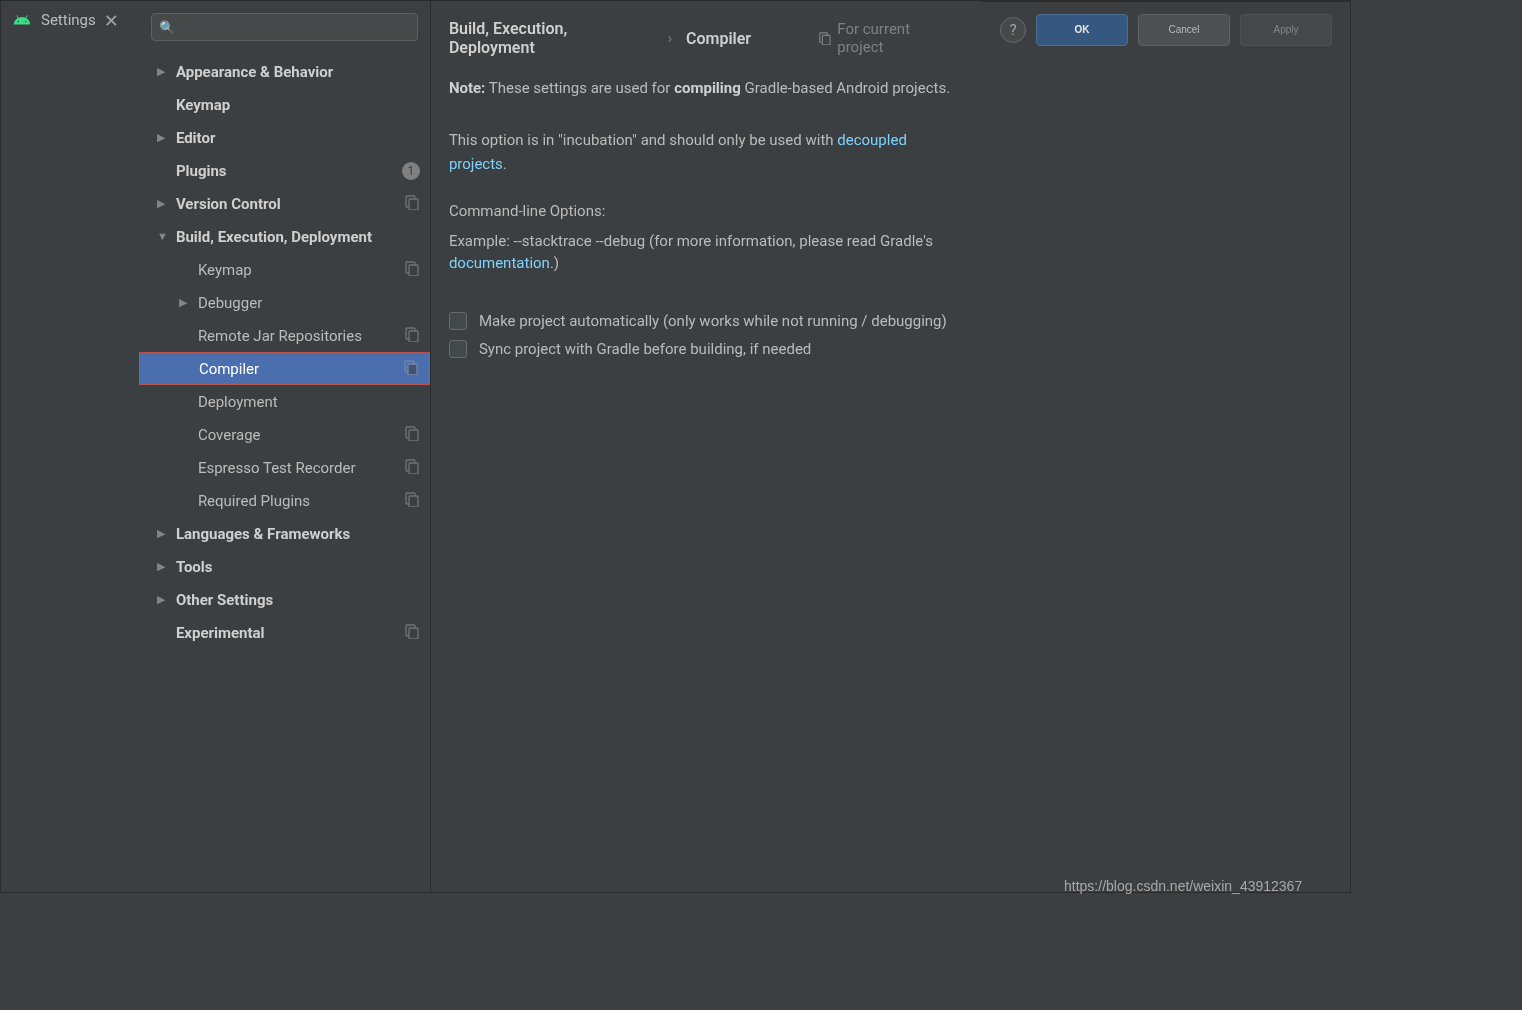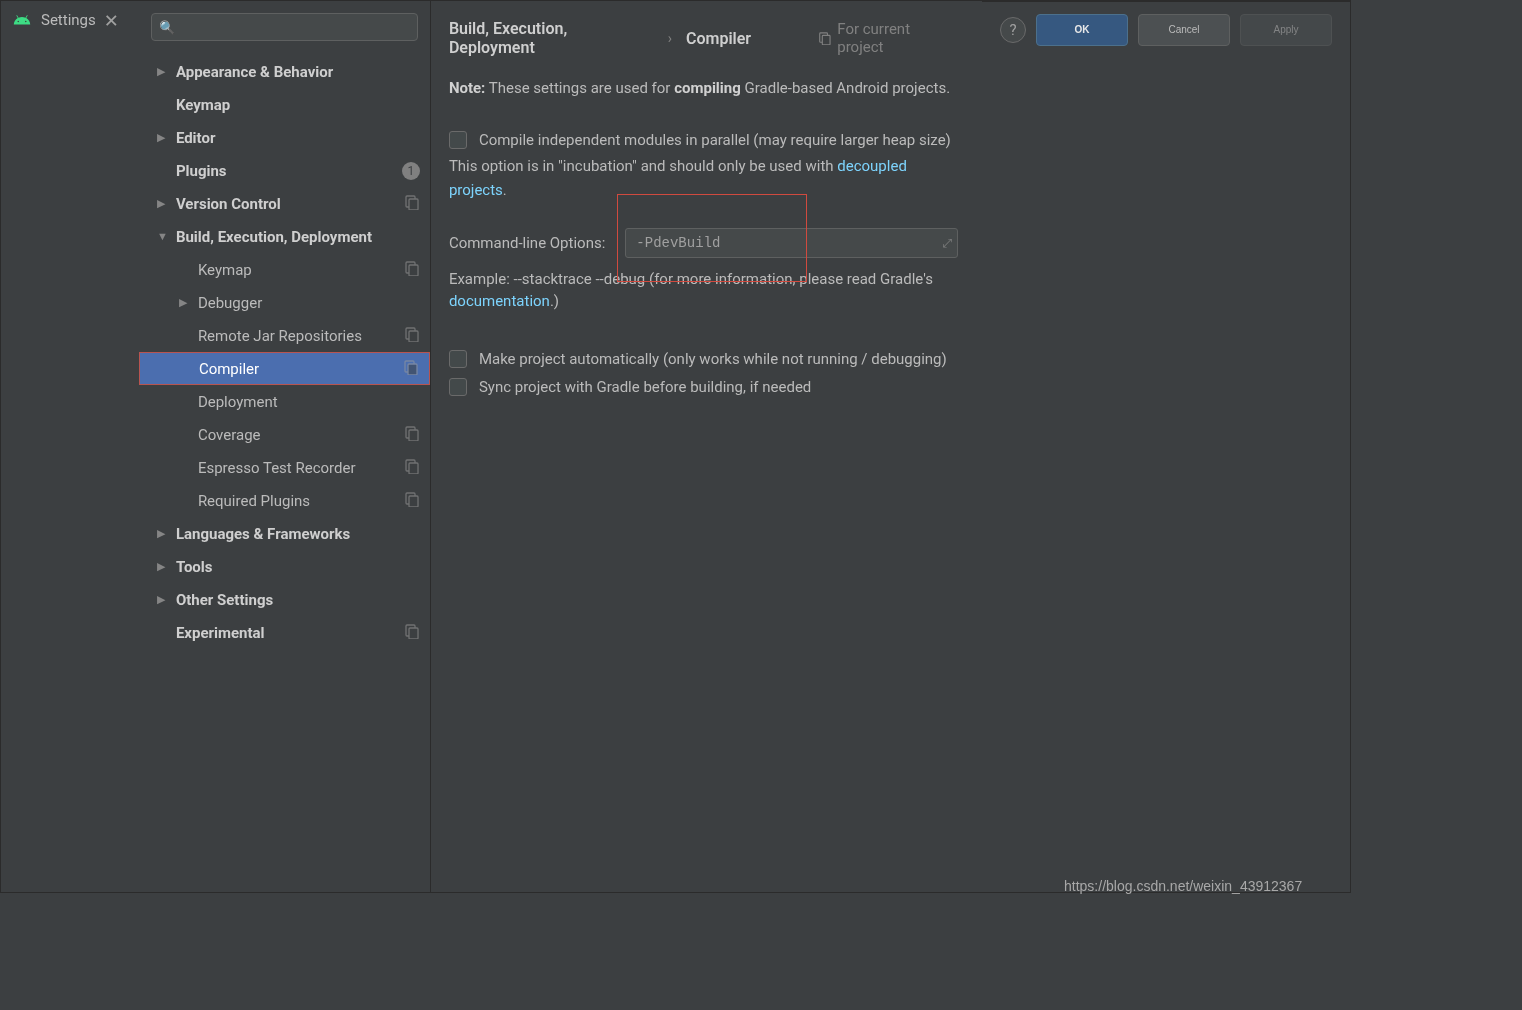--- a/index.html
+++ b/index.html
@@ -292,35 +292,26 @@
               <rect x="5" y="5" width="9" height="11" rx="1" fill="#3c3f41" stroke="#808080" stroke-width="1.3"></rect>
             </svg>
           <span>For current project</span>
         </span>
       </div>
 
       <div class="note-line">
         <b>Note:</b><span> These settings are used for </span><b>compiling</b><span> Gradle-based Android projects.</span>
       </div>
 
-      <div class="cbx-row">
-        <span class="cbx"></span>
-        <span>Compile independent modules in parallel (may require larger heap size)</span>
-      </div>
       <div class="incub">
         <span>This option is in "incubation" and should only be used with </span><a class="link">decoupled projects</a><span>.</span>
       </div>
 
       <div class="cmd-row">
         <span class="cmd-label">Command-line Options:</span>
-        <div class="cmd-wrap">
-          <div class="cmd-highlight"></div>
-          <input class="cmd-input" type="text" value="-PdevBuild" style="">
-          <span class="expand-ic">⤢</span>
-        </div>
       </div>
       <div class="example">
         <span>Example: --stacktrace --debug (for more information, please read Gradle's </span><a class="link">documentation</a><span>.)</span>
       </div>
 
       <div class="content-gap-row">
         <span class="cbx"></span>
         <span>Make project automatically (only works while not running / debugging)</span>
       </div>
       <div class="content-gap-row">

